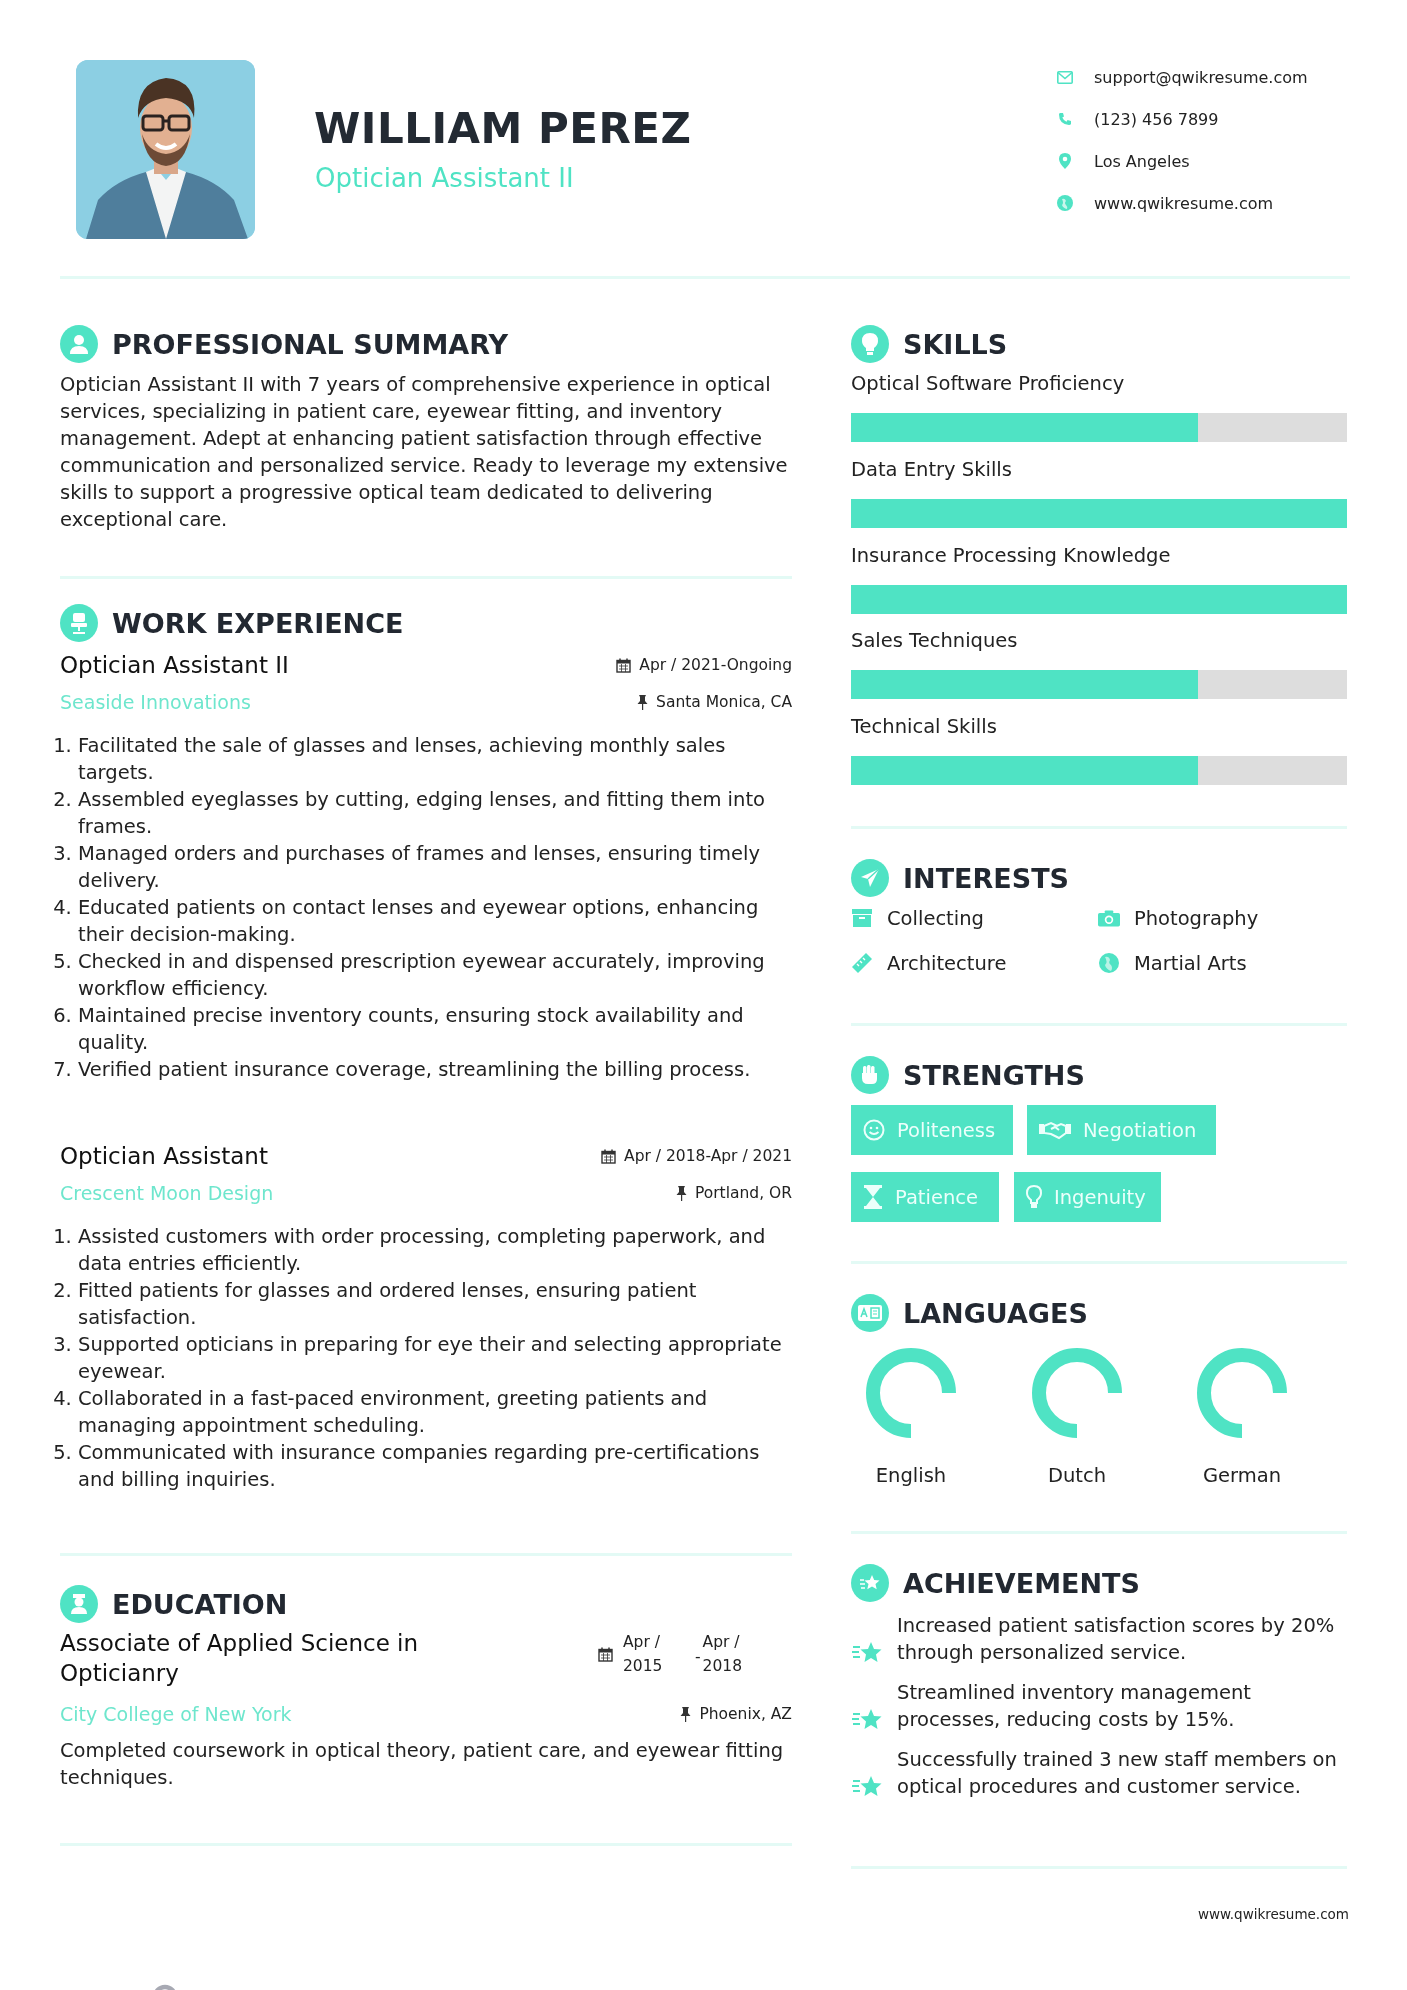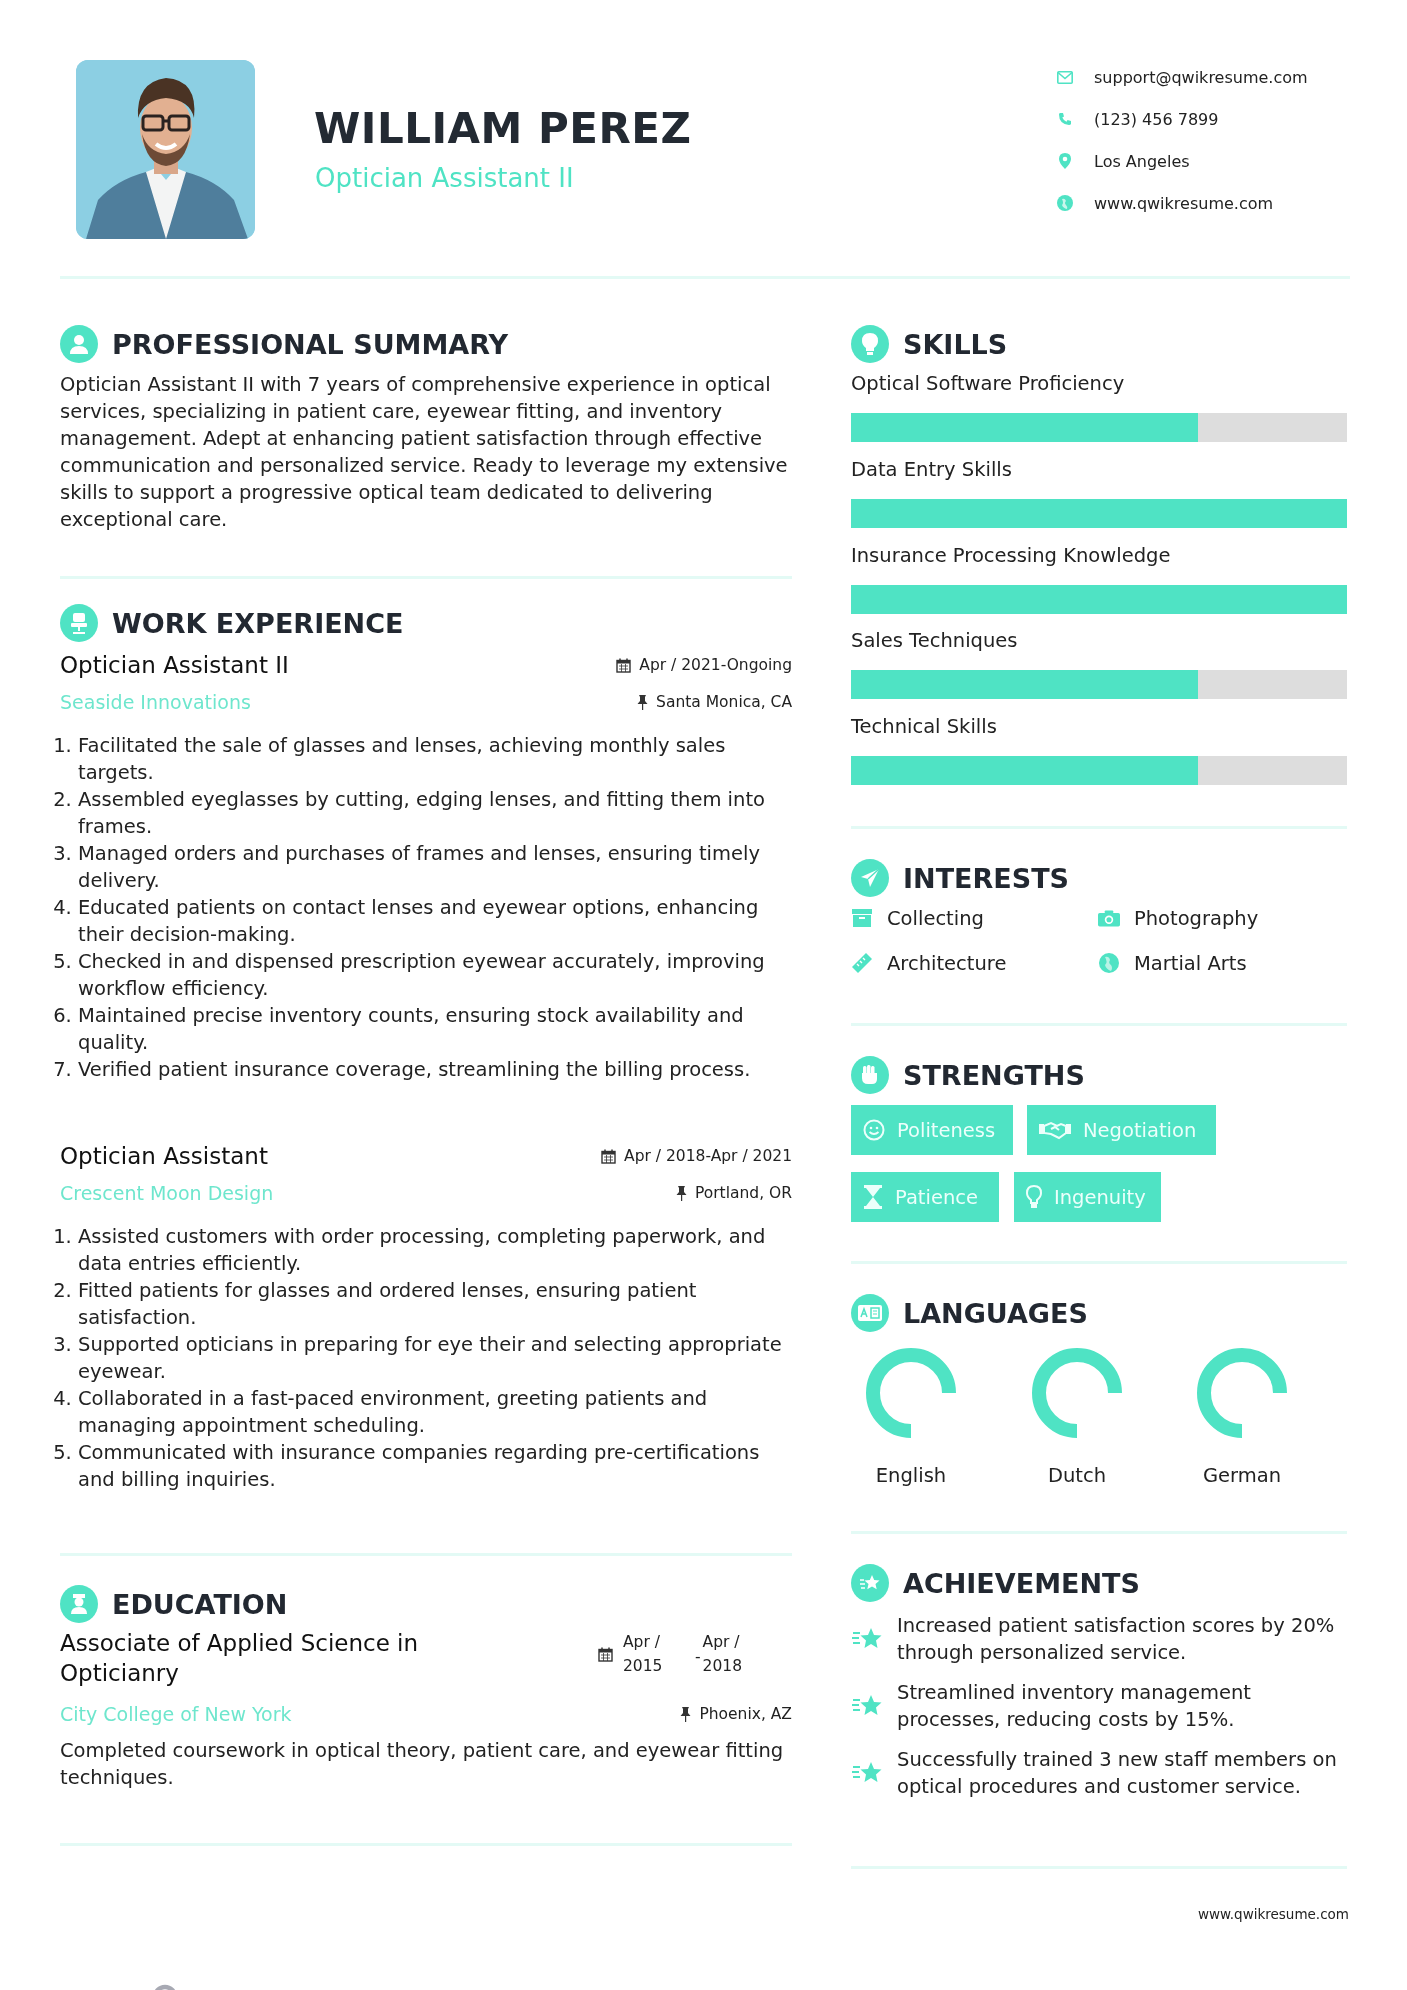--- a/index.html
+++ b/index.html
@@ -40,21 +40,21 @@
 
   .interest { display: flex; align-items: center; font-size: 19.5px; color: #222; height: 30px; }
   .interest .ii { width: 22px; height: 22px; margin-right: 14px; display: flex; align-items: center; justify-content: center; }
 
   .tag { position: absolute; height: 50px; background: #4fe3c4; color: #ecfffb; font-size: 19.5px; display: flex; align-items: center; padding: 0 12px; }
   .tag .ti { margin-right: 12px; display: flex; }
 
   .lang { position: absolute; width: 120px; text-align: center; }
   .lang-label { font-size: 19.5px; color: #222; margin-top: 26px; }
 
-  .ach { display: flex; align-items: center; font-size: 19.5px; line-height: 27px; color: #222; }
+  .ach { display: flex; align-items: flex-end; font-size: 19.5px; line-height: 27px; color: #222; }
   .ach .ai { width: 34px; height: 27px; margin-right: 12px; flex-shrink: 0; display: flex; align-items: center; }
 
   .footer-left { left: 60px; top: 1984px; display: flex; align-items: flex-end; font-size: 13.5px; color: #222; }
   .footer-right { right: 58px; top: 1906px; font-size: 13.5px; color: #222; }
 </style>
 </head>
 <body>
 
 <div class="abs photo">
   <svg width="179" height="179" viewBox="0 0 179 179">

